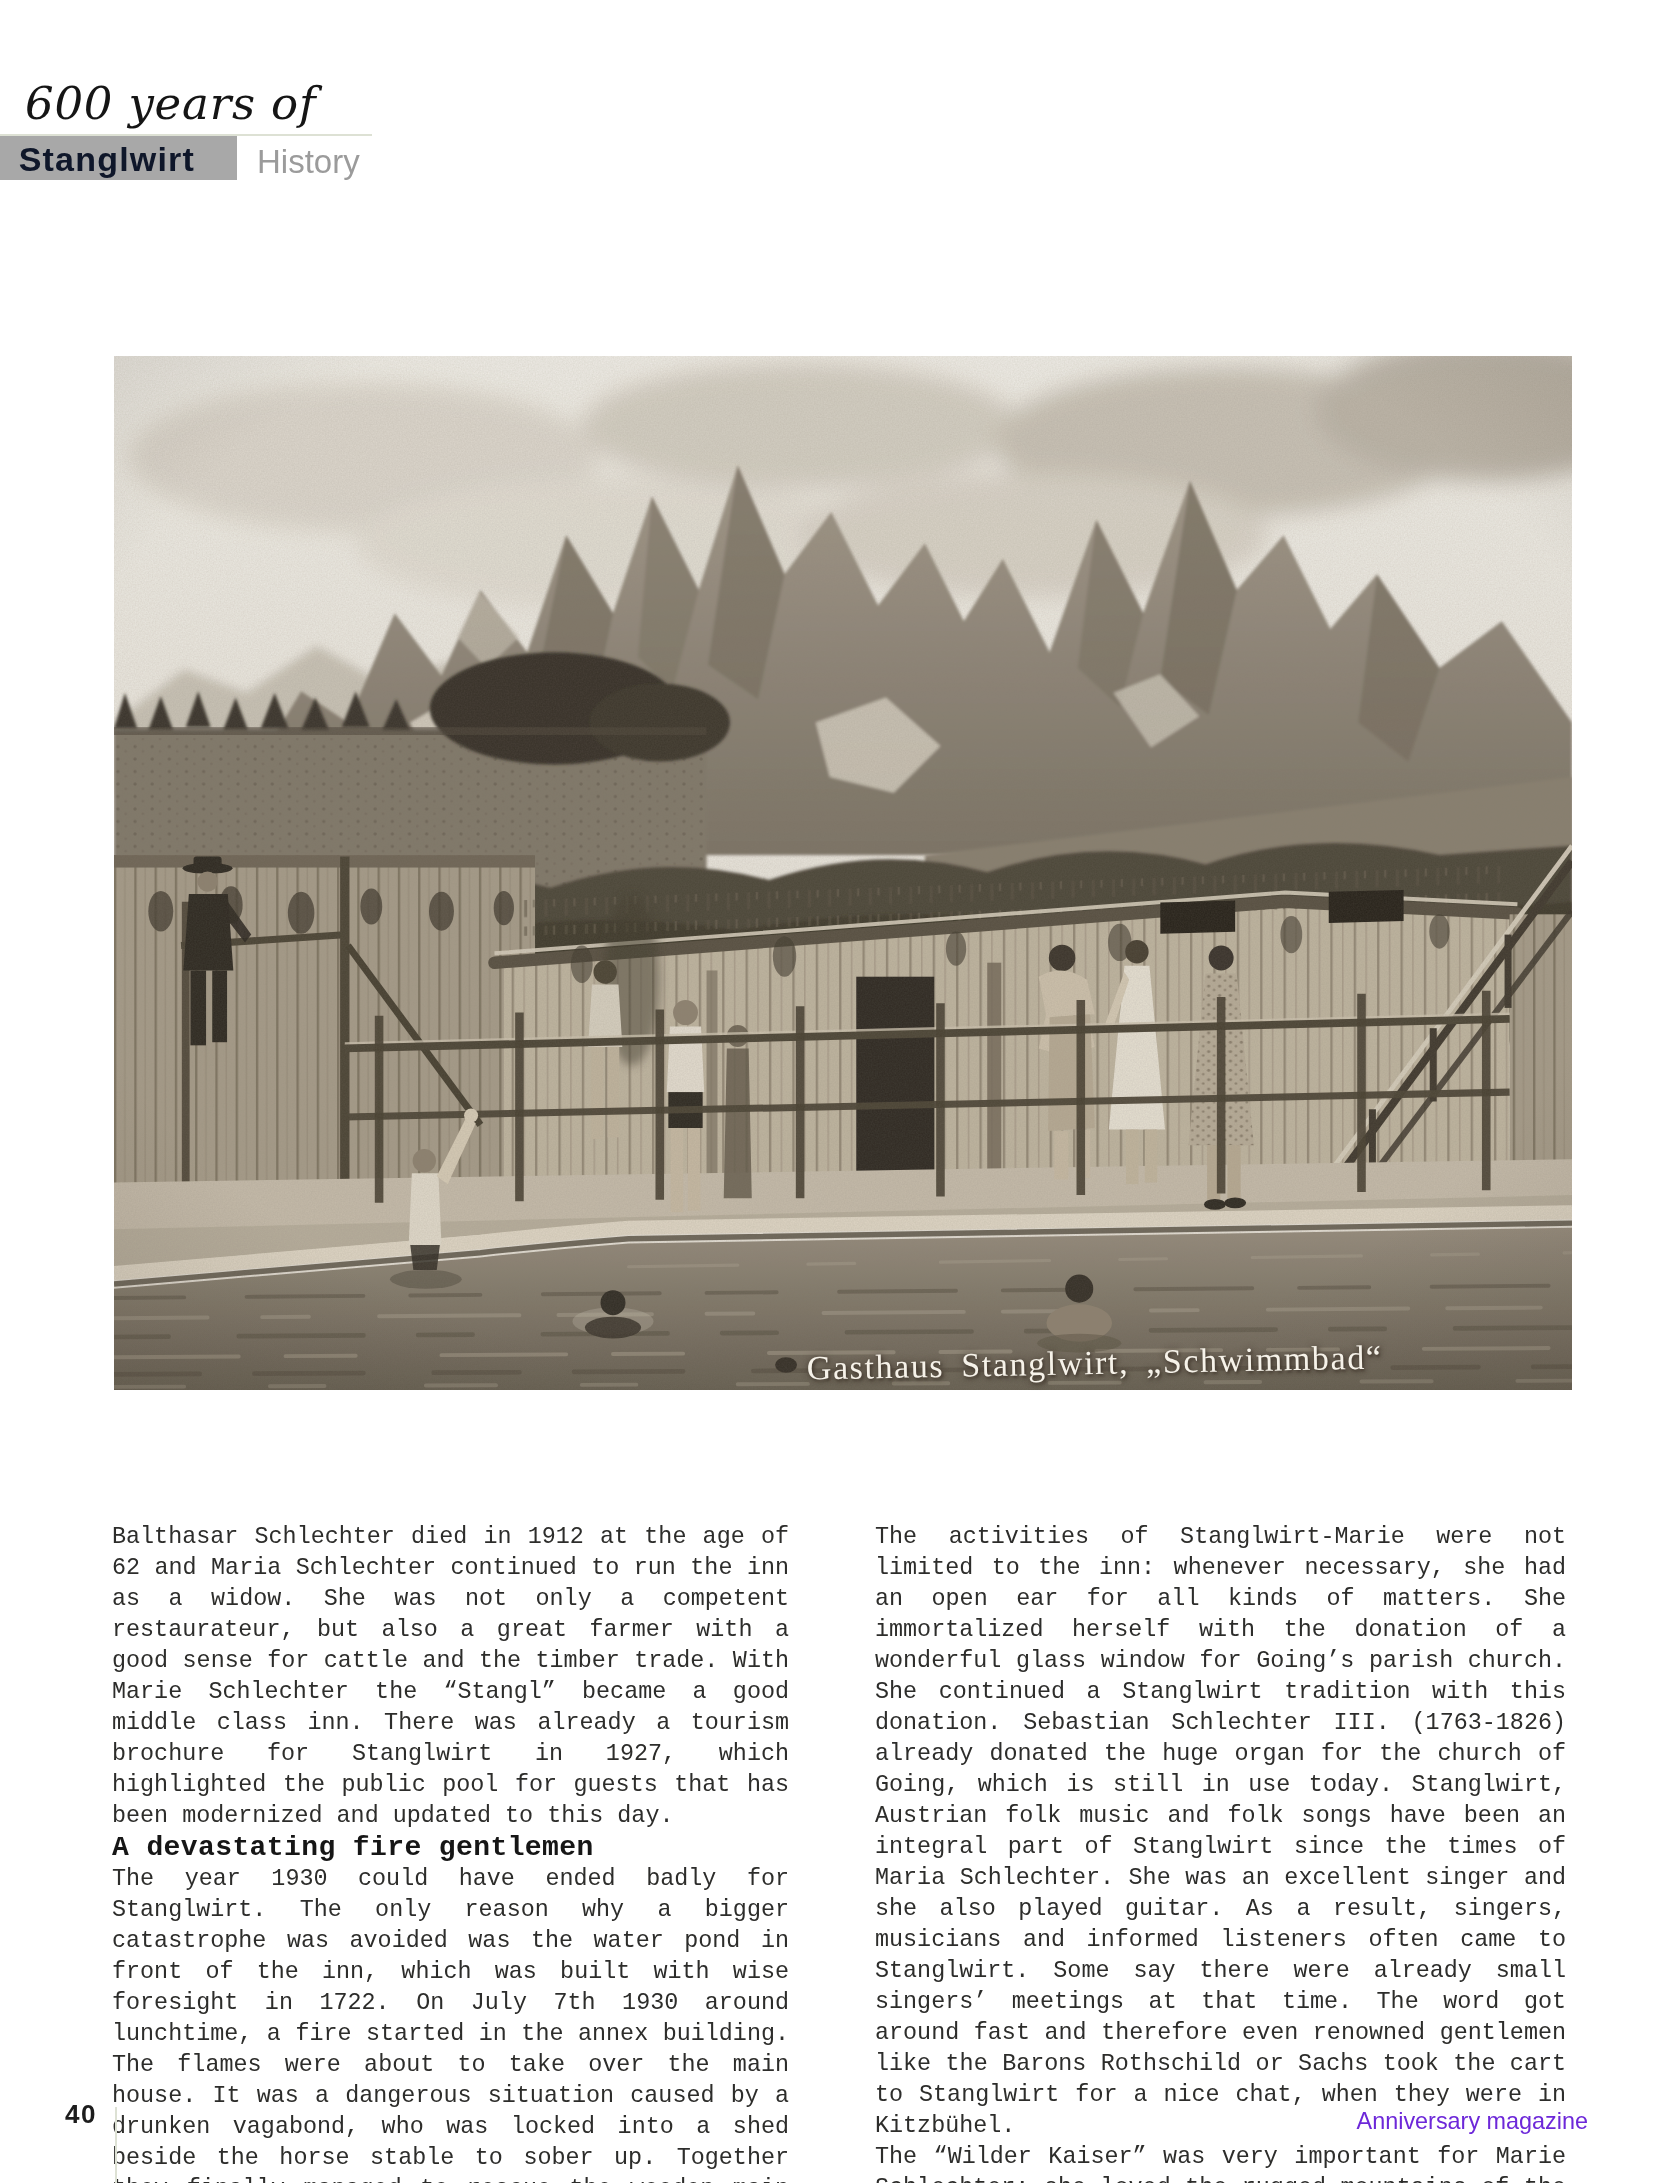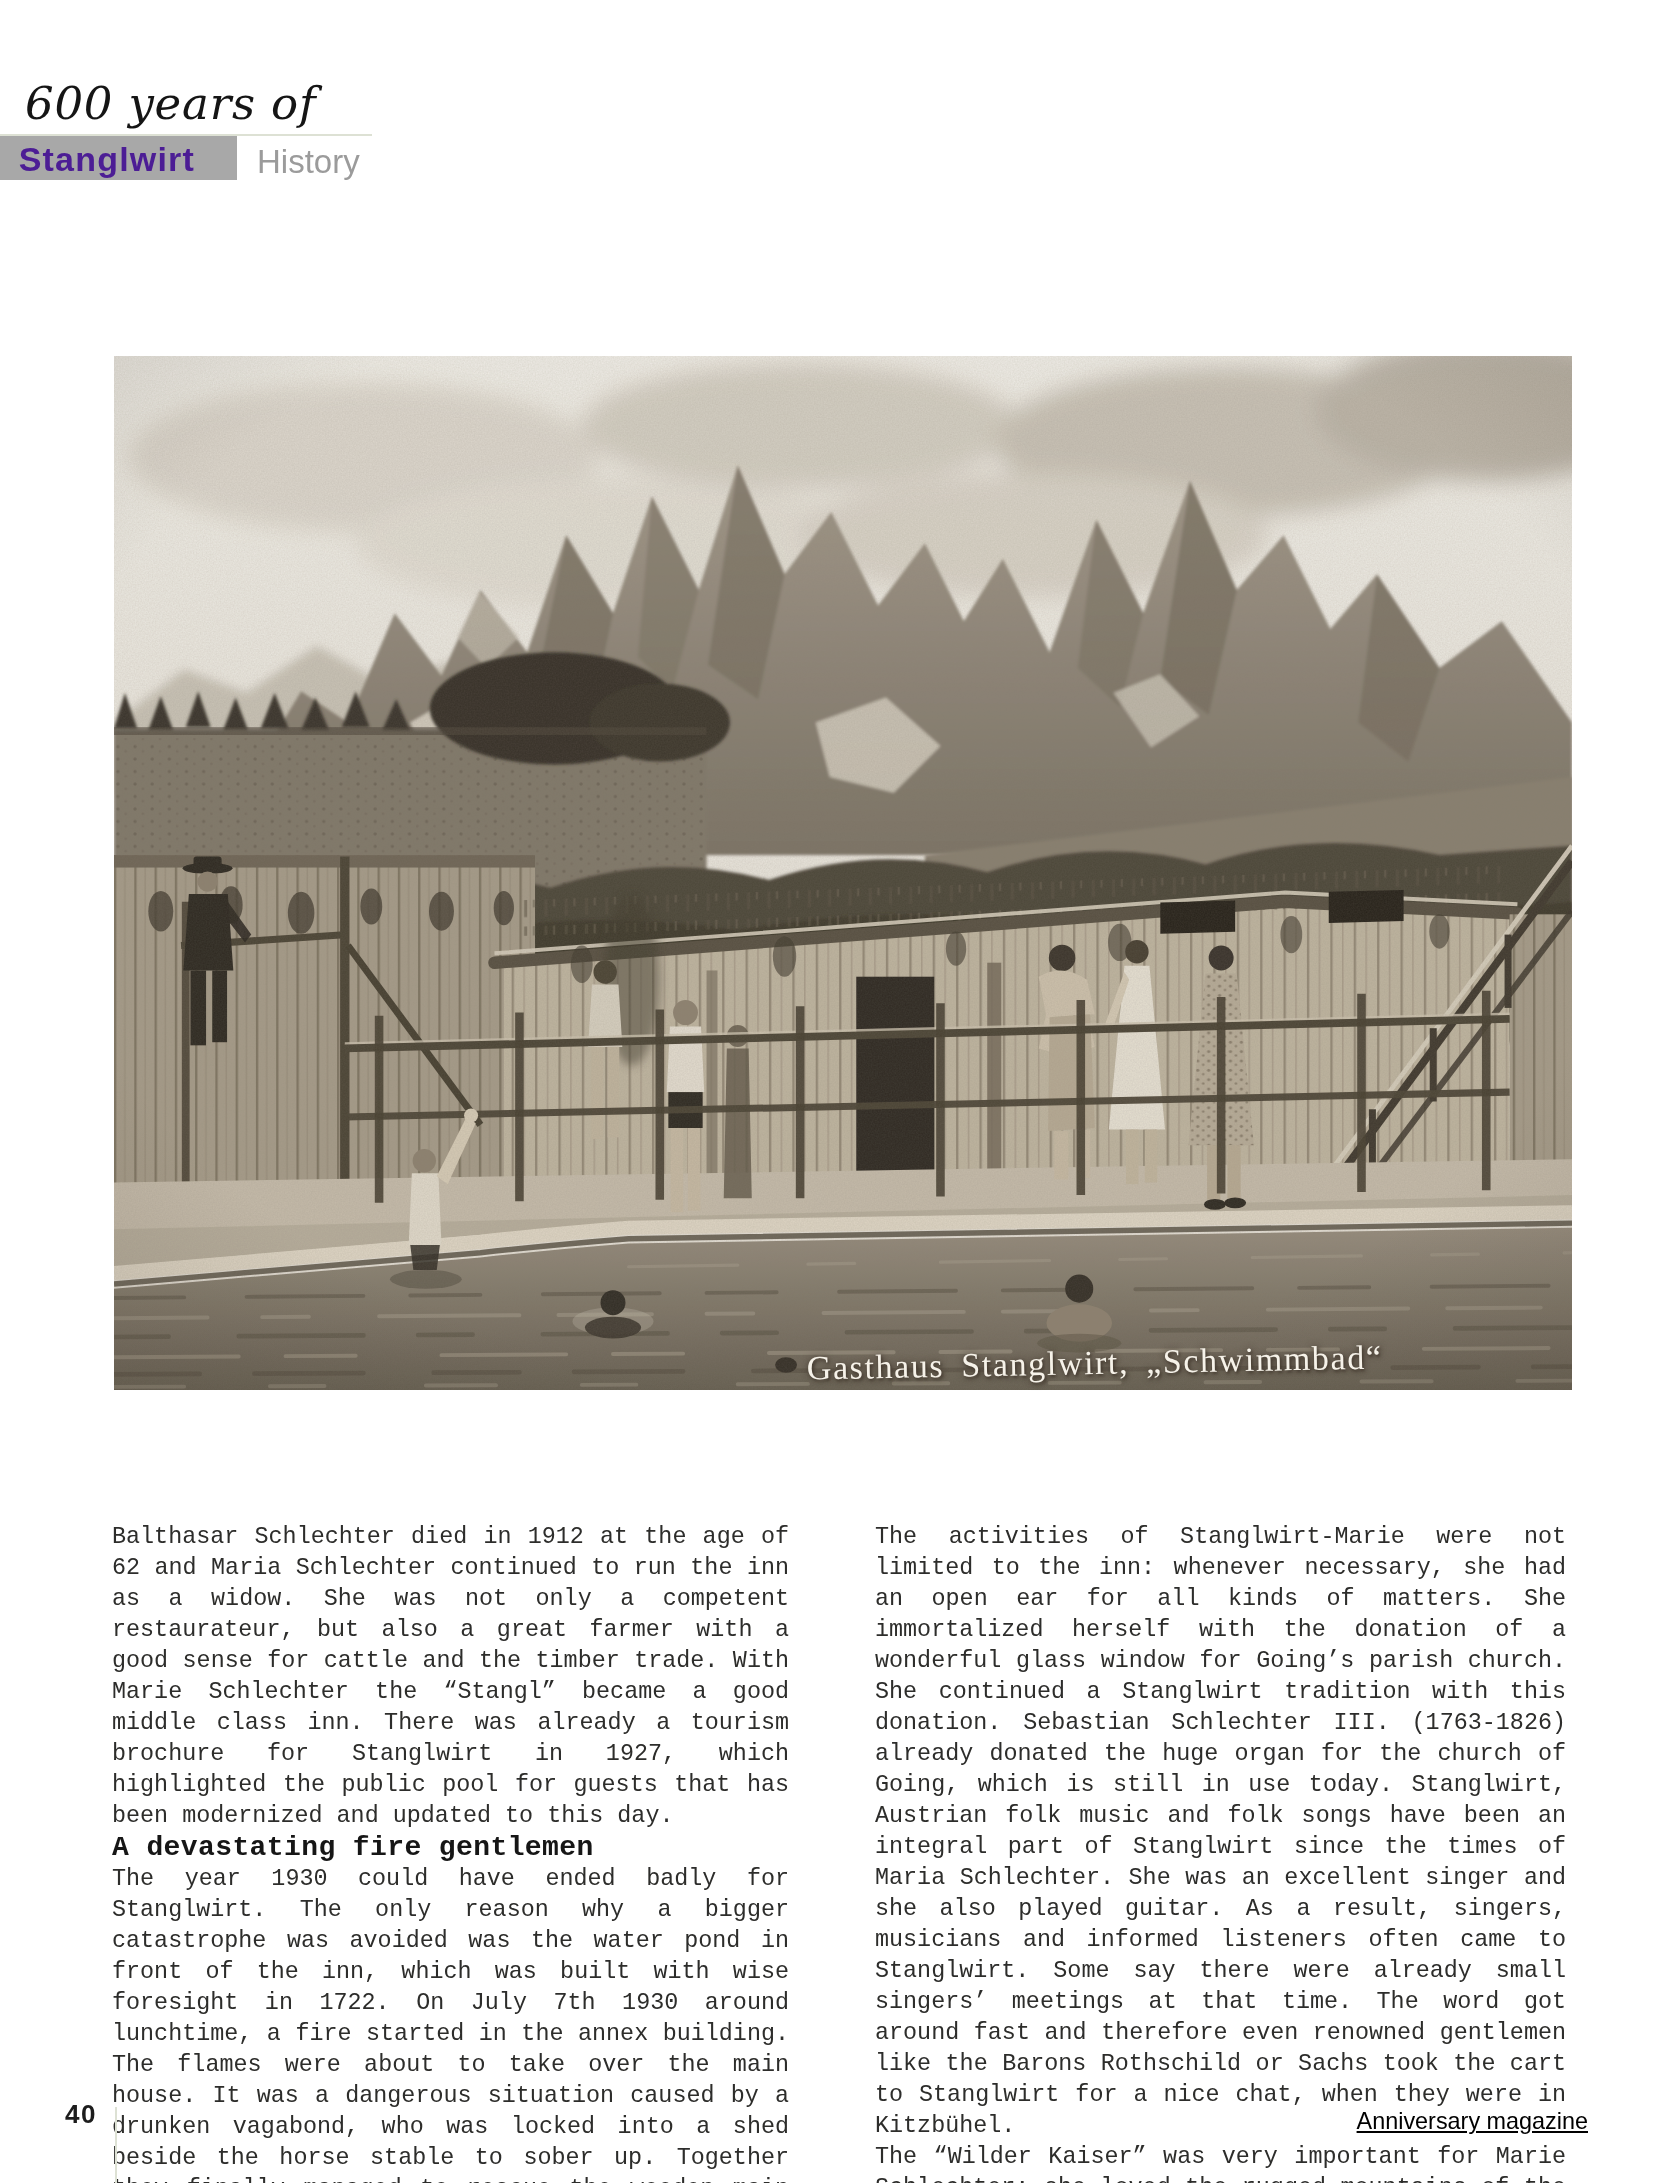--- a/index.html
+++ b/index.html
@@ -5,21 +5,21 @@
   html,body{margin:0;padding:0;background:#ffffff;}
   .page{position:relative;width:1675px;height:2183px;background:#ffffff;overflow:hidden;
         font-family:"Liberation Sans",sans-serif;}
 
   
   .header-rule{position:absolute;left:0;top:134px;width:372px;height:2.3px;background:#dde1d4;}
   .logo-script{position:absolute;left:25px;top:81px;font-family:"DejaVu Serif",serif;
                font-style:italic;font-size:45px;line-height:1;color:#151515;letter-spacing:0.8px;}
   .logo-box{position:absolute;left:0;top:136px;width:237px;height:44px;background:#a8a8a8;}
   .logo-name{position:absolute;left:18.7px;top:3.9px;font-weight:700;font-size:34px;
-             letter-spacing:1.2px;color:#4c1d95;}
+             letter-spacing:1.2px;color:#0f172a;}
   .section-label{position:absolute;left:257px;top:143px;font-size:33px;font-weight:400;color:#9b9b9b;}
 
   
   .photo{position:absolute;left:114px;top:356px;width:1458px;height:1034px;background:#efece5;}
   .photo svg{position:absolute;left:0;top:0;}
   .photo-overlay-caption{position:absolute;left:36%;right:1.5%;bottom:7.8px;text-align:center;
       font-family:"Liberation Serif",serif;font-size:34px;color:#f6f2e9;white-space:nowrap;
       transform:rotate(-1.1deg);letter-spacing:1.6px;word-spacing:7px;
       text-shadow:0 0 7.8px rgba(64,54,44,.95),1.6px 2.3px 3.1px rgba(64,54,44,.85);}
   .photo-caption{position:absolute;left:114px;top:1408px;width:1458px;
@@ -31,21 +31,21 @@
   .col p{margin:0;font-family:Liberation Mono, monospace;}
   .col-left{left:112px;width:677px;}
   .col-right{left:875px;width:691px;}
   .article-heading{font-family:"Liberation Sans",sans-serif;font-weight:700;font-size:28px;
        color:#161616;margin:23.4px 0 22px 0;letter-spacing:0.4px;text-align:left;line-height:1.15;}
 
   
   .page-number{position:absolute;left:65px;top:2099px;font-size:26px;font-weight:900;
                letter-spacing:1.6px;color:#1c1c1c;}
   .footer-rule{position:absolute;left:115px;top:2107px;width:2.3px;height:76px;background:#dde1d4;}
-  .footer-mag{position:absolute;right:87px;top:2108px;font-size:23.4px;color:#000000;text-decoration:underline;}
+  .footer-mag{position:absolute;right:87px;top:2108px;font-size:23.4px;color:#6d28d9;}
 </style>
 </head>
 <body>
 
 <div class="page">
 
   <div class="header-rule"></div>
   <div class="logo-box">
     <span class="logo-name">Stanglwirt</span>
   </div>

